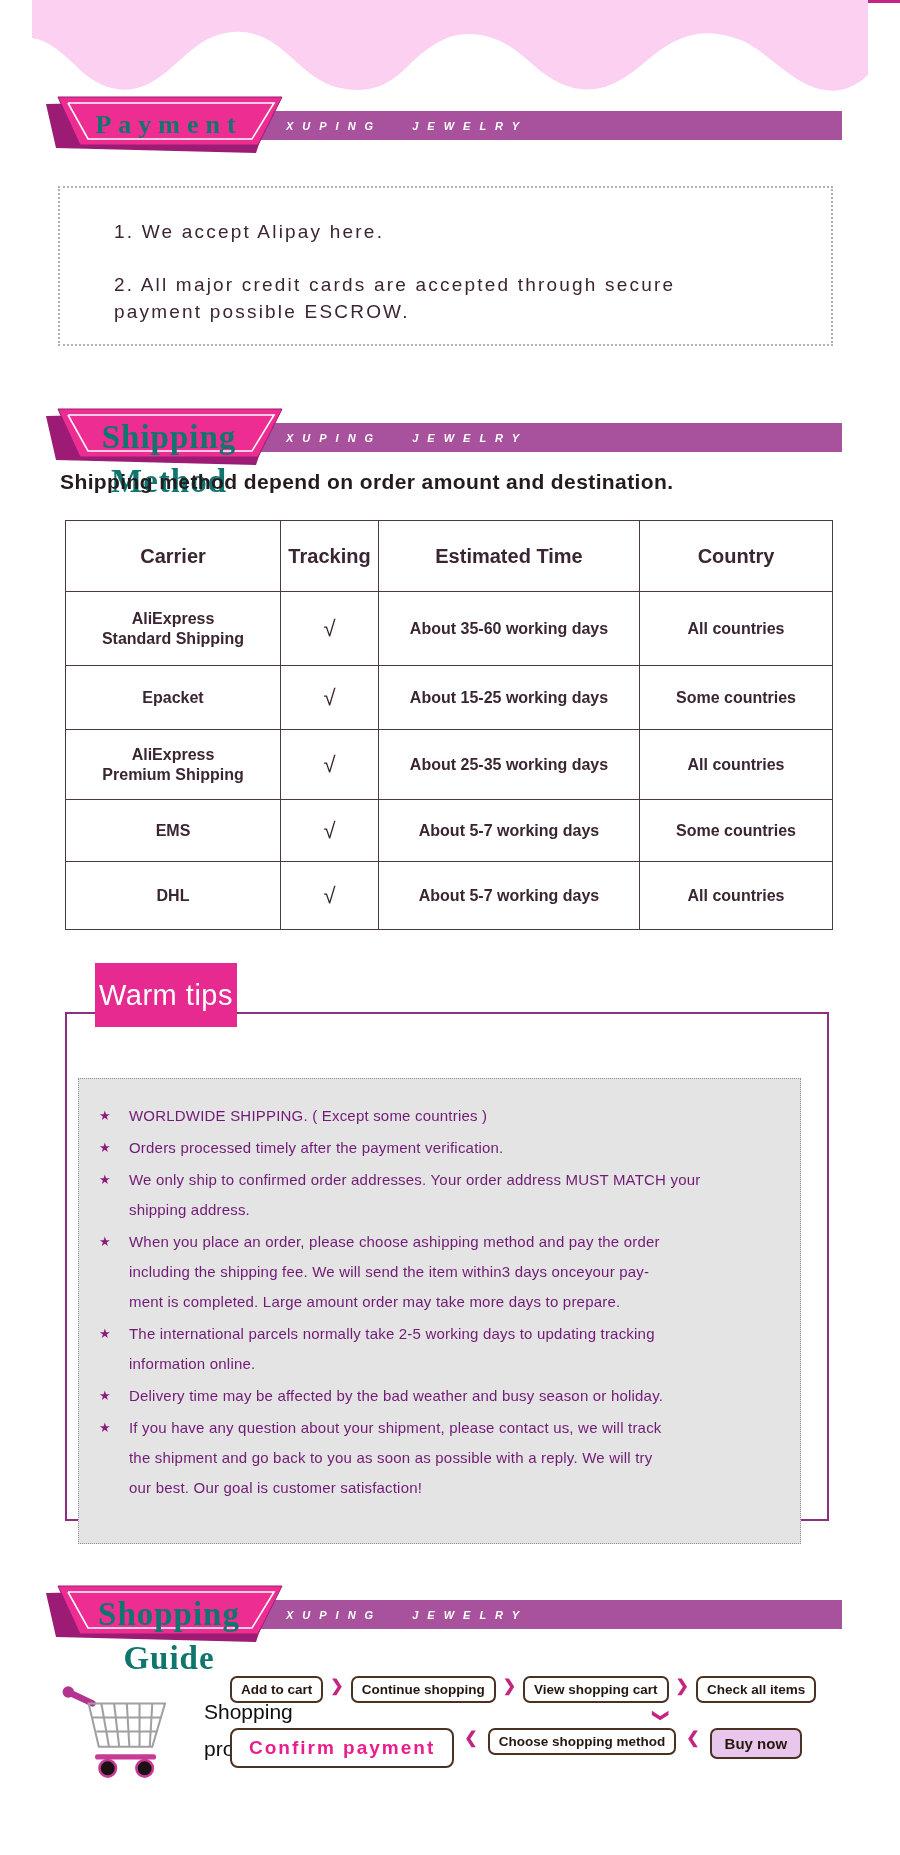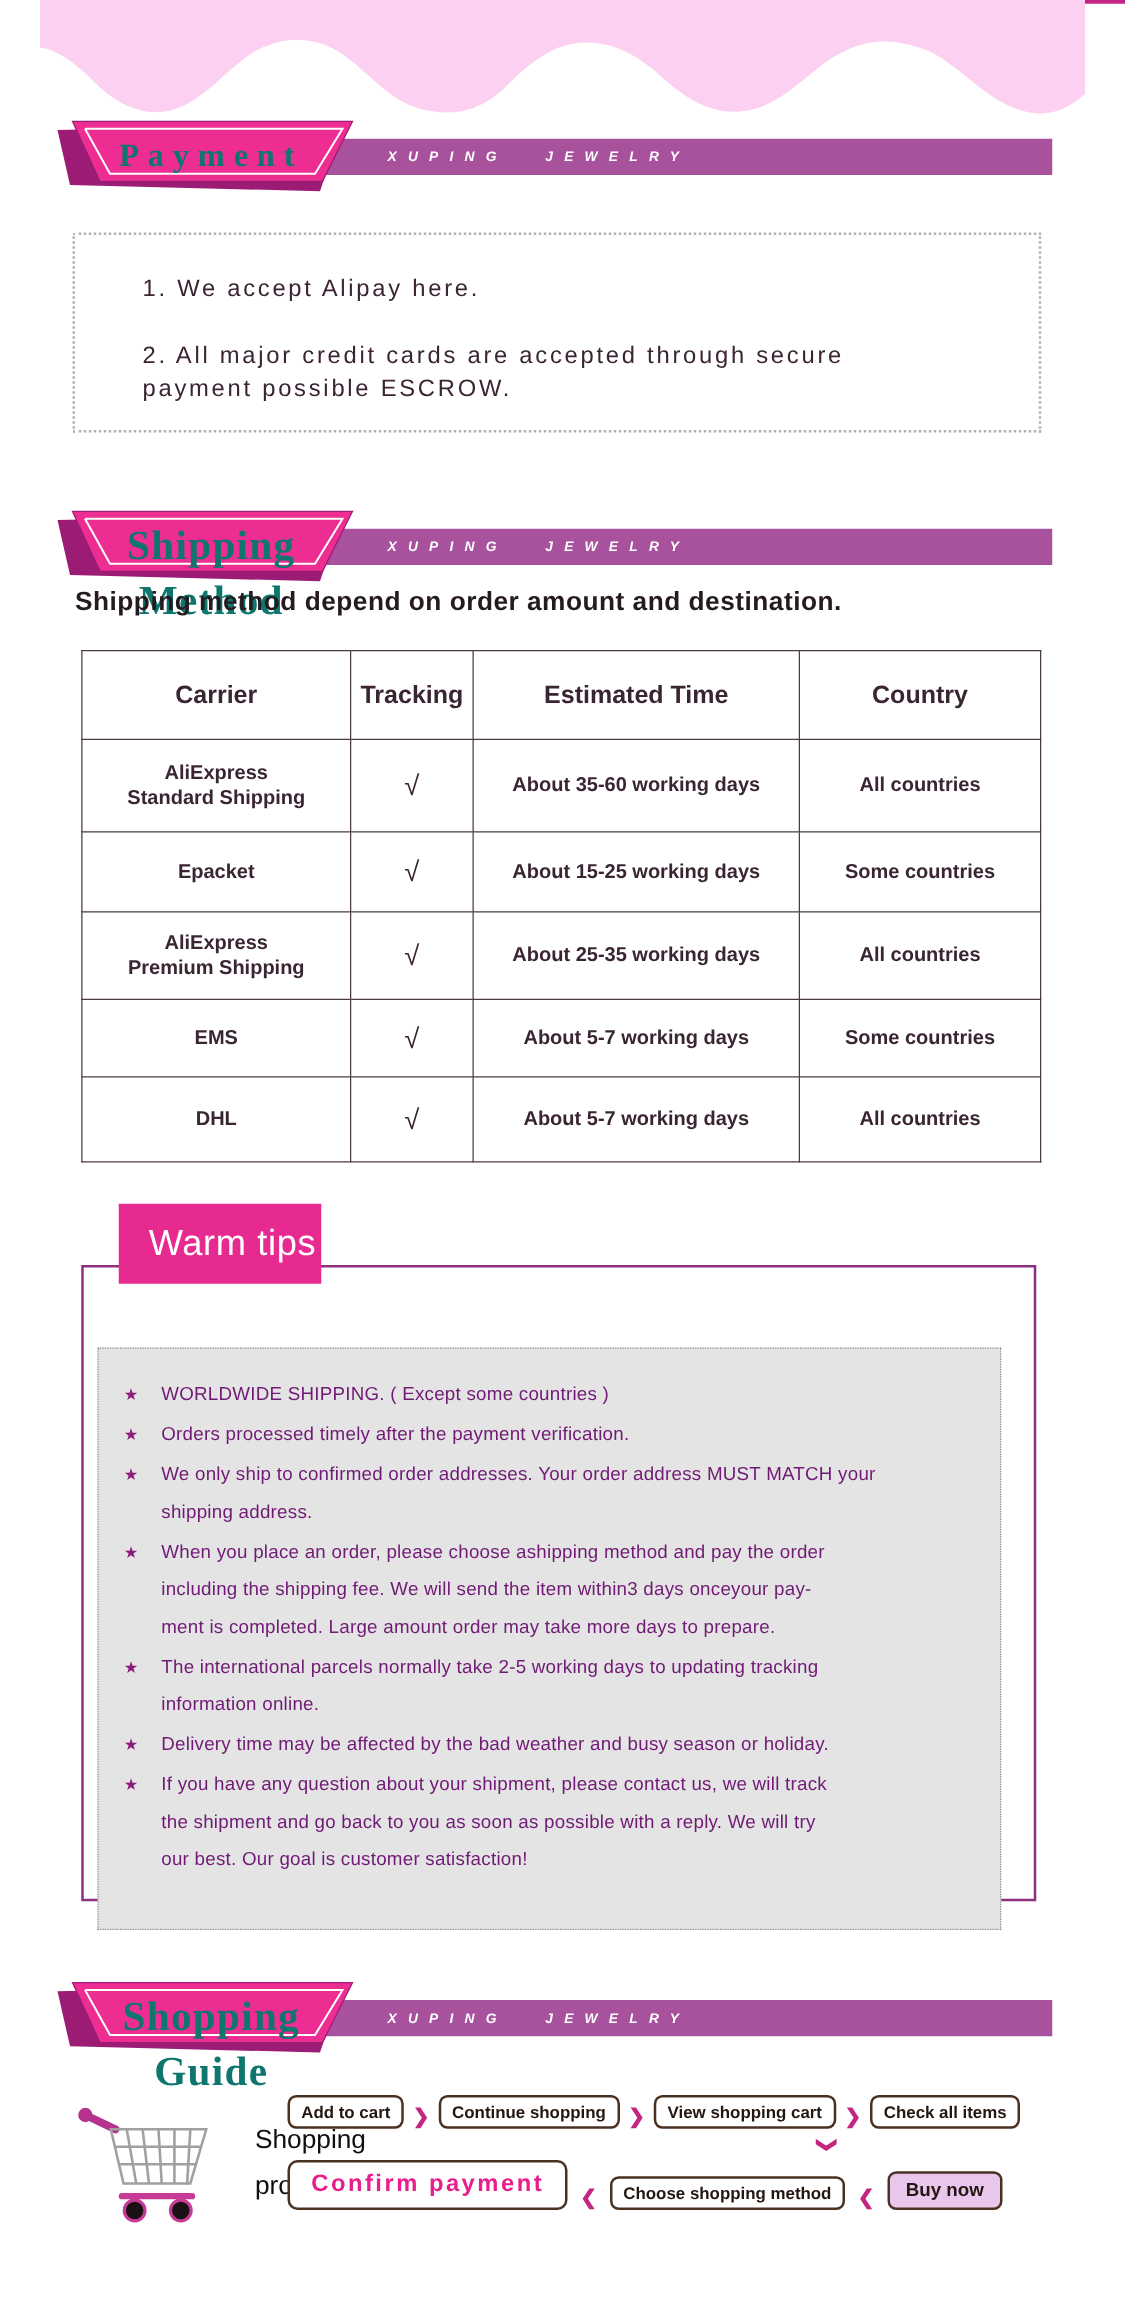--- a/index.html
+++ b/index.html
@@ -11,21 +11,21 @@
   .wave{position:absolute;left:0;top:0;width:900px;height:100px;}
 
   
   .banner{position:absolute;left:42px;width:800px;height:64px;}
   .banner svg{position:absolute;left:0;top:0;}
   .banner-title{position:absolute;left:28px;top:7px;width:198px;height:44px;line-height:44px;
     text-align:center;color:#0f766e;font-family:"Liberation Serif", serif;font-weight:bold;
     font-size:26px;}
   .sp-wide{letter-spacing:7px;}
   .sp-tight{letter-spacing:1px;word-spacing:6px;font-size:33px;}
-  .banner-brand{position:absolute;left:268px;top:16px;width:420px;height:28px;line-height:28px;
+  .banner-brand{position:absolute;left:244px;top:16px;width:420px;height:28px;line-height:28px;
     color:#fff;font-style:italic;font-weight:bold;font-size:11px;letter-spacing:9px;word-spacing:18px;}
 
   
   .note-box{position:absolute;left:58px;top:186px;width:775px;height:160px;background:#fff;
     border:2px dotted #b9aeb4;box-sizing:border-box;padding:30px 0 0 38px;}
   .note-line{font-size:19px;letter-spacing:2.2px;color:#3b2433;line-height:27px;margin-left:16px;}
   .note-para{margin-bottom:26px;}
 
   
   .ship-intro{position:absolute;left:60px;top:470px;width:700px;font-size:21px;color:#241a20;
@@ -40,29 +40,29 @@
   .col-carrier{width:214px;} .col-track{width:97px;} .col-time{width:260px;} .col-country{width:192px;}
   .check{font-size:22px;font-weight:normal;}
   .carrier-line{line-height:20px;}
 
   
   .wt-outline{position:absolute;left:65px;top:1012px;width:764px;height:509px;
     border:2px solid #8d2f7e;box-sizing:border-box;background:#fff;}
   .wt-gray{position:absolute;left:78px;top:1078px;width:723px;height:466px;background:#e4e4e4;
     border:1px dotted #8f8f8f;box-sizing:border-box;padding:22px 18px 0 18px;}
   .wt-label{position:absolute;left:95px;top:963px;width:142px;height:64px;background:#e72a90;
-    color:#fff;font-size:29px;line-height:64px;text-align:center;letter-spacing:0.5px;padding-left:20px;}
+    color:#fff;font-size:29px;line-height:64px;text-align:center;letter-spacing:0.5px;}
   .tip{display:flex;margin-bottom:2px;}
   .tip .star{width:30px;color:#8c1b7c;font-size:13px;line-height:30px;text-align:left;padding-left:2px;}
   .tip .tl{font-size:15px;font-weight:normal;color:#701a75;line-height:30px;letter-spacing:0.2px;}
 
   
   .cart{position:absolute;left:58px;top:1678px;}
   .proc{position:absolute;left:204px;top:1693px;width:190px;color:#0f0f0f;font-size:21px;line-height:37px;}
-  .flow-row{position:absolute;display:flex;align-items:flex-end;}
+  .flow-row{position:absolute;display:flex;align-items:flex-start;}
   .flow-row.r1{left:230px;top:1676px;gap:7px;}
   .flow-row.r2{left:230px;top:1728px;gap:10px;}
   .fbtn{background:#fff;border:2px solid #4a3223;border-radius:7px;color:#241710;
     font-size:13.5px;font-weight:bold;padding:4px 9px;white-space:nowrap;}
   .fbtn.confirm{font-size:19px;color:#ea1d8d;letter-spacing:2px;padding:7px 17px;border-radius:8px;}
   .fbtn.buynow{background:#e9c6ec;font-size:15px;padding:5px 13px;}
   .chev{color:#c5247f;font-size:16px;font-weight:bold;}
   .chev-down{position:absolute;left:655px;top:1706px;color:#c5247f;font-size:16px;font-weight:bold;
     transform:rotate(90deg);}
 </style>

